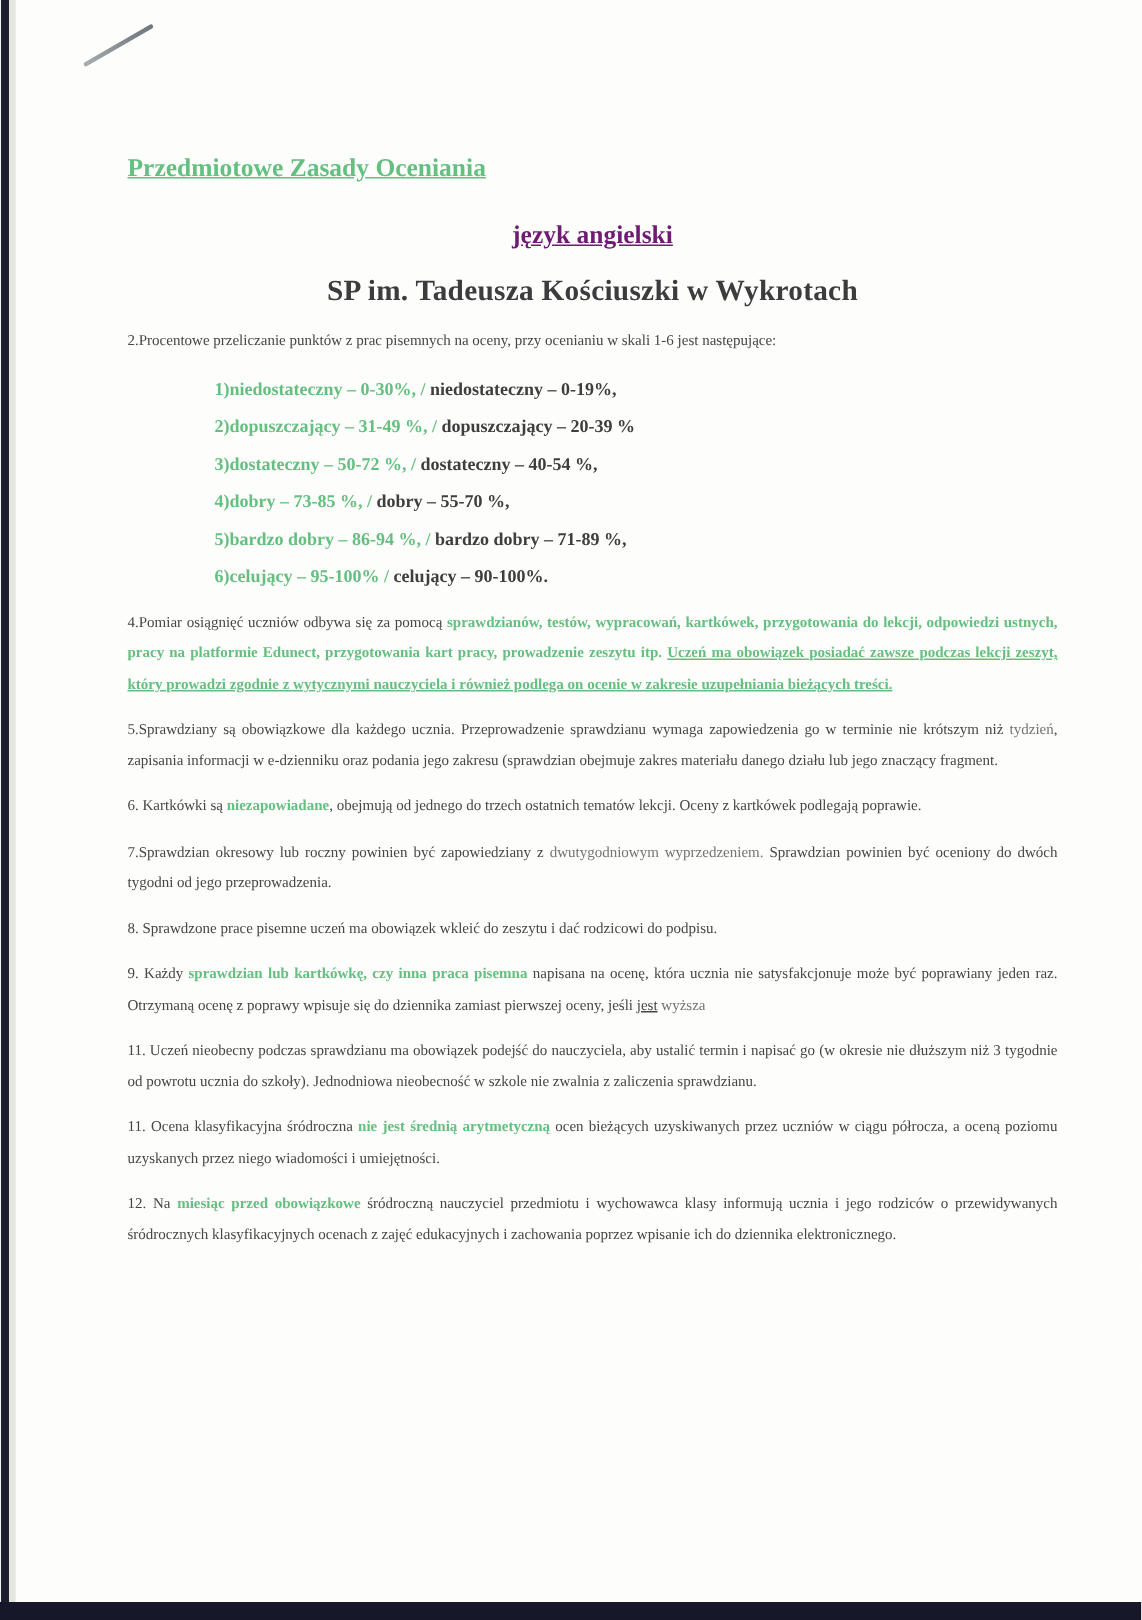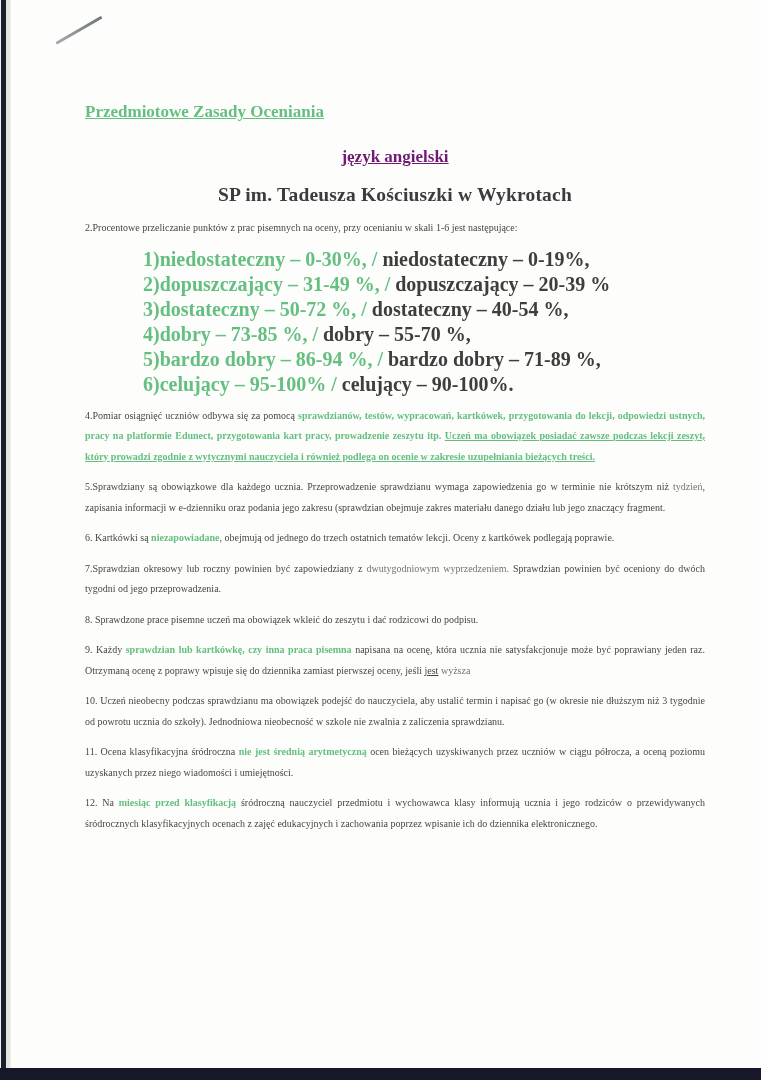--- a/index.html
+++ b/index.html
@@ -47,21 +47,21 @@
     font-size:19.5px;line-height:27px;font-weight:bold;
     color:#3c3c3e;letter-spacing:.2px;
   }
   .doc-body{margin-top:10px;}
   p.para{
     margin:0 0 10px;text-align:justify;
     font-size:10px;line-height:20.5px;color:#464646;
   }
   p.grade-line{
     margin:0 0 5px 58px;text-align:left;
-    font-size:20px;line-height:20px;font-weight:bold;color:#3e3e3e;
+    font-size:12px;line-height:20px;font-weight:bold;color:#3e3e3e;
   }
   p.grade-line.last{margin-bottom:12px;}
   
   .s-n{color:#464646;}
   .s-b{font-weight:bold;color:#3e3e3e;}
   .s-g{color:#737373;}
   .s-gb{color:#64bf80;font-weight:bold;}
   .s-gbu{color:#64bf80;font-weight:bold;text-decoration:underline;}
   .s-u{text-decoration:underline;color:#464646;}
 </style>
@@ -84,18 +84,18 @@
         <p class="grade-line"><span class="s-gb">3)dostateczny – 50-72 %, / </span><span class="s-b">dostateczny – 40-54 %,</span></p>
         <p class="grade-line"><span class="s-gb">4)dobry – 73-85 %, / </span><span class="s-b">dobry – 55-70 %,</span></p>
         <p class="grade-line"><span class="s-gb">5)bardzo dobry – 86-94 %, / </span><span class="s-b">bardzo dobry – 71-89 %,</span></p>
         <p class="grade-line last"><span class="s-gb">6)celujący – 95-100% / </span><span class="s-b">celujący – 90-100%.</span></p>
         <p class="para"><span class="s-n">4.Pomiar osiągnięć uczniów odbywa się za pomocą </span><span class="s-gb">sprawdzianów, testów, wypracowań, kartkówek, przygotowania do lekcji, odpowiedzi ustnych, pracy na platformie Edunect, przygotowania kart pracy, prowadzenie zeszytu itp. </span><span class="s-gbu">Uczeń ma obowiązek posiadać zawsze podczas lekcji zeszyt, który prowadzi zgodnie z wytycznymi nauczyciela i również podlega on ocenie w zakresie uzupełniania bieżących treści.</span></p>
         <p class="para"><span class="s-n">5.Sprawdziany są obowiązkowe dla każdego ucznia. Przeprowadzenie sprawdzianu wymaga zapowiedzenia go w terminie nie krótszym niż </span><span class="s-g">tydzień</span><span class="s-n">, zapisania informacji w e-dzienniku oraz podania jego zakresu (sprawdzian obejmuje zakres materiału danego działu lub jego znaczący fragment.</span></p>
         <p class="para"><span class="s-n">6. Kartkówki są </span><span class="s-gb">niezapowiadane</span><span class="s-n">, obejmują od jednego do trzech ostatnich tematów lekcji. Oceny z kartkówek podlegają poprawie.</span></p>
         <p class="para"><span class="s-n">7.Sprawdzian okresowy lub roczny powinien być zapowiedziany z </span><span class="s-g">dwutygodniowym wyprzedzeniem.</span><span class="s-n"> Sprawdzian powinien być oceniony do dwóch tygodni od jego przeprowadzenia.</span></p>
         <p class="para"><span class="s-n">8. Sprawdzone prace pisemne uczeń ma obowiązek wkleić do zeszytu i dać rodzicowi do podpisu.</span></p>
         <p class="para"><span class="s-n">9. Każdy </span><span class="s-gb">sprawdzian lub kartkówkę, czy inna praca pisemna</span><span class="s-n"> napisana na ocenę, która ucznia nie satysfakcjonuje może być poprawiany jeden raz. Otrzymaną ocenę z poprawy wpisuje się do dziennika zamiast pierwszej oceny, jeśli </span><span class="s-u">jest</span><span class="s-n"> </span><span class="s-g">wyższa</span></p>
-        <p class="para"><span class="s-n">10. Uczeń nieobecny podczas sprawdzianu ma obowiązek podejść do nauczyciela, aby ustalić termin i napisać go (w okresie nie dłuższym niż 3 tygodnie od powrotu ucznia do szkoły). Jednodniowa nieobecność w szkole nie zwalnia z zaliczenia sprawdzianu.</span></p>
+        <p class="para"><span class="s-n">11. Uczeń nieobecny podczas sprawdzianu ma obowiązek podejść do nauczyciela, aby ustalić termin i napisać go (w okresie nie dłuższym niż 3 tygodnie od powrotu ucznia do szkoły). Jednodniowa nieobecność w szkole nie zwalnia z zaliczenia sprawdzianu.</span></p>
         <p class="para"><span class="s-n">11. Ocena klasyfikacyjna śródroczna </span><span class="s-gb">nie jest średnią arytmetyczną</span><span class="s-n"> ocen bieżących uzyskiwanych przez uczniów w ciągu półrocza, a oceną poziomu uzyskanych przez niego wiadomości i umiejętności.</span></p>
-        <p class="para"><span class="s-n">12. Na </span><span class="s-gb">miesiąc przed klasyfikacją</span><span class="s-n"> śródroczną nauczyciel przedmiotu i wychowawca klasy informują ucznia i jego rodziców o przewidywanych śródrocznych klasyfikacyjnych ocenach z zajęć edukacyjnych i zachowania poprzez wpisanie ich do dziennika elektronicznego.</span></p>
+        <p class="para"><span class="s-n">12. Na </span><span class="s-gb">miesiąc przed obowiązkowe</span><span class="s-n"> śródroczną nauczyciel przedmiotu i wychowawca klasy informują ucznia i jego rodziców o przewidywanych śródrocznych klasyfikacyjnych ocenach z zajęć edukacyjnych i zachowania poprzez wpisanie ich do dziennika elektronicznego.</span></p>
       </div>
   </div>
 </div>
 
 </body></html>

